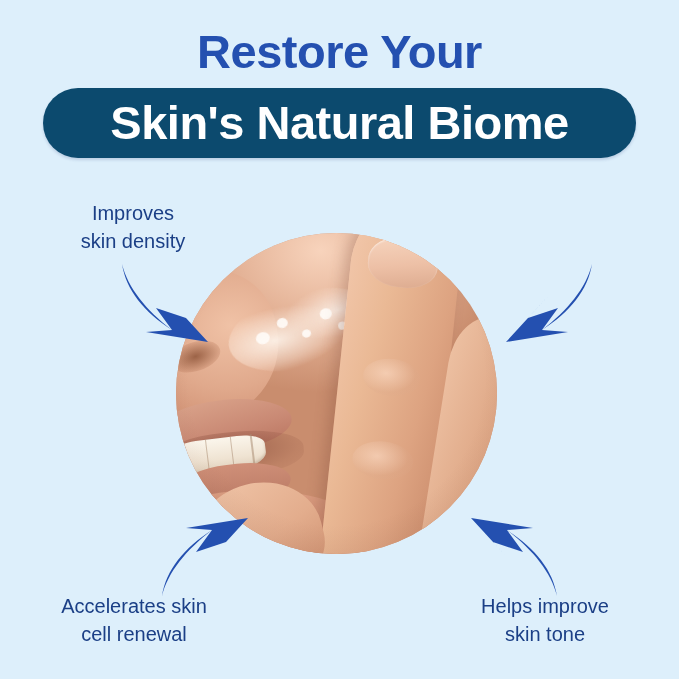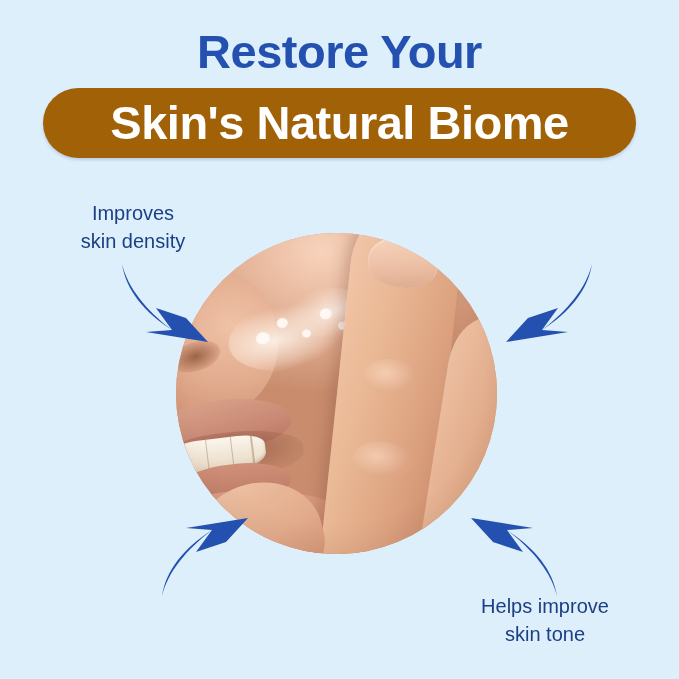--- a/index.html
+++ b/index.html
@@ -38,21 +38,21 @@
   }
 
   
   .banner {
     position: absolute;
     left: 43px;
     top: 88px;
     width: 593px;
     height: 70px;
     border-radius: 35px;
-    background: #a16207;
+    background: #0c4a6e;
     box-sizing: border-box;
     display: flex;
     align-items: center;
     justify-content: center;
     box-shadow: 0 2px 3px rgba(40,60,120,0.18);
   }
   .banner-text {
     color: #ffffff;
     font-size: 47px;
     line-height: 50px;
@@ -311,17 +311,19 @@
   <svg class="arrow-svg arrow-br" width="110" height="108" viewBox="0 0 110 108">
     <g transform="translate(110,108) scale(-1,-1)">
       <path d="M12 6 C 18 30, 36 52, 62 72 L 46 50 L 76 60 L 54 36 L 98 84 L 36 74 L 62 72 C 34 54, 16 32, 12 6 Z" fill="#2450b0"></path>
     </g>
   </svg>
 
   <div class="label label-tl">Improves
 skin density</div>
 
 
+  <div class="label label-bl">Accelerates skin
+cell renewal</div>
 
   <div class="label label-br">Helps improve
 skin tone</div>
 
 </div>
 
 </body></html>

